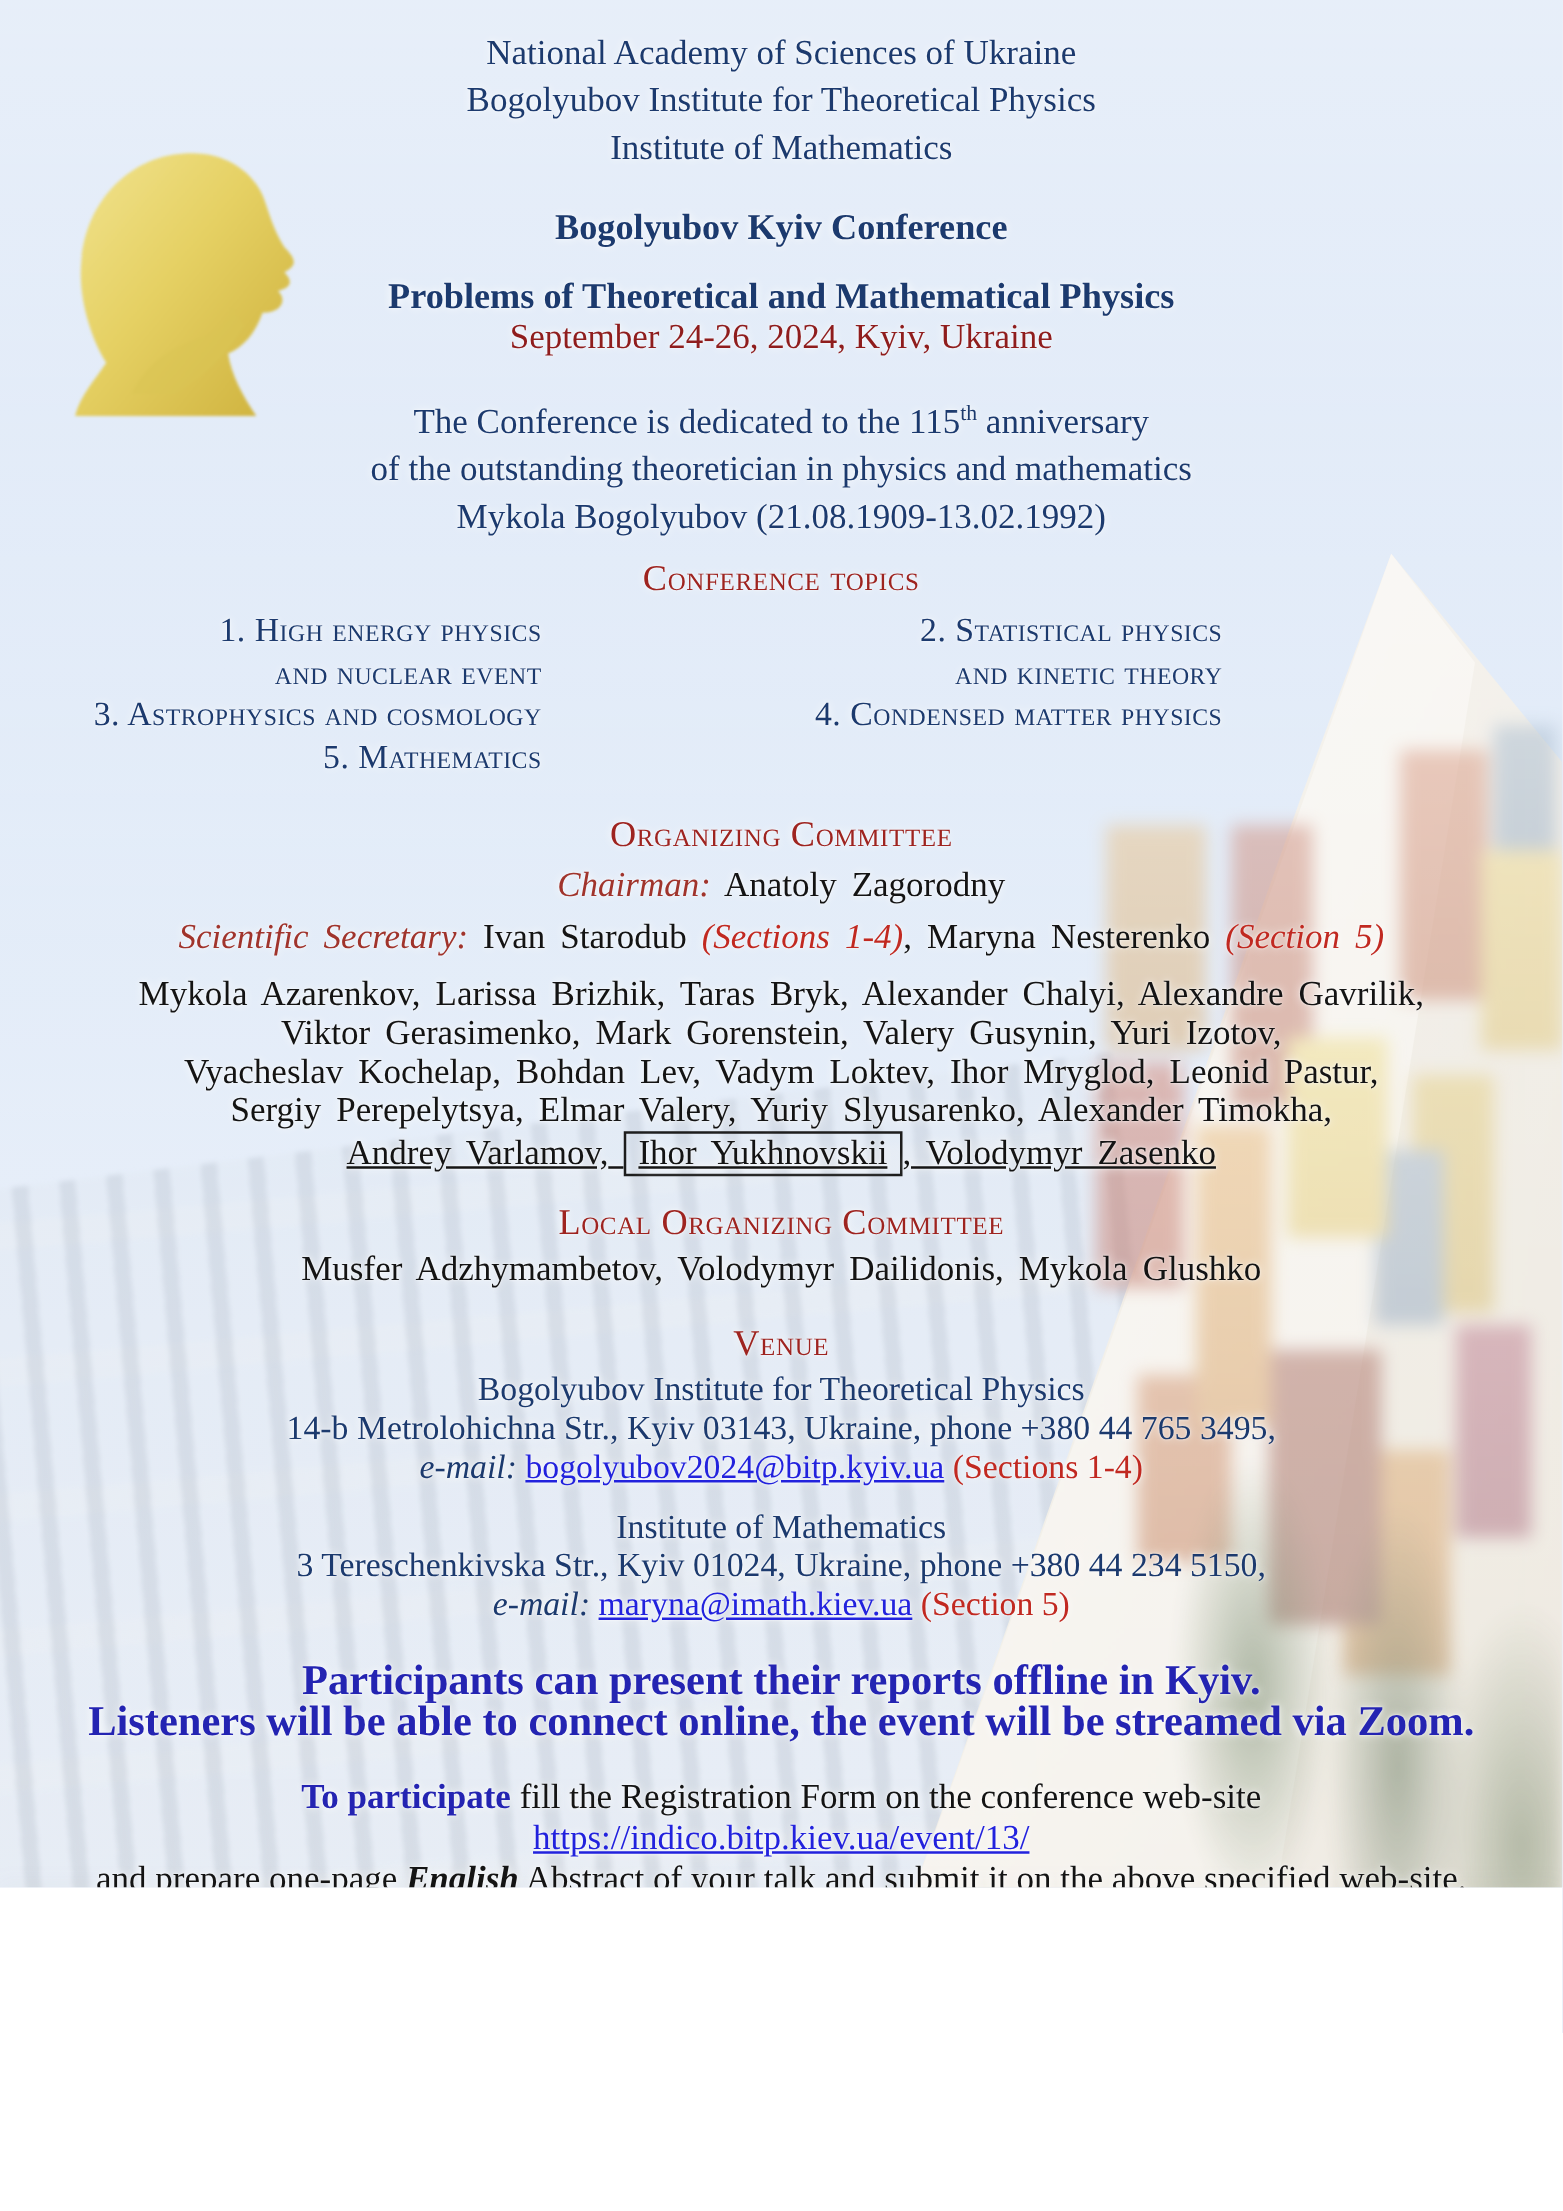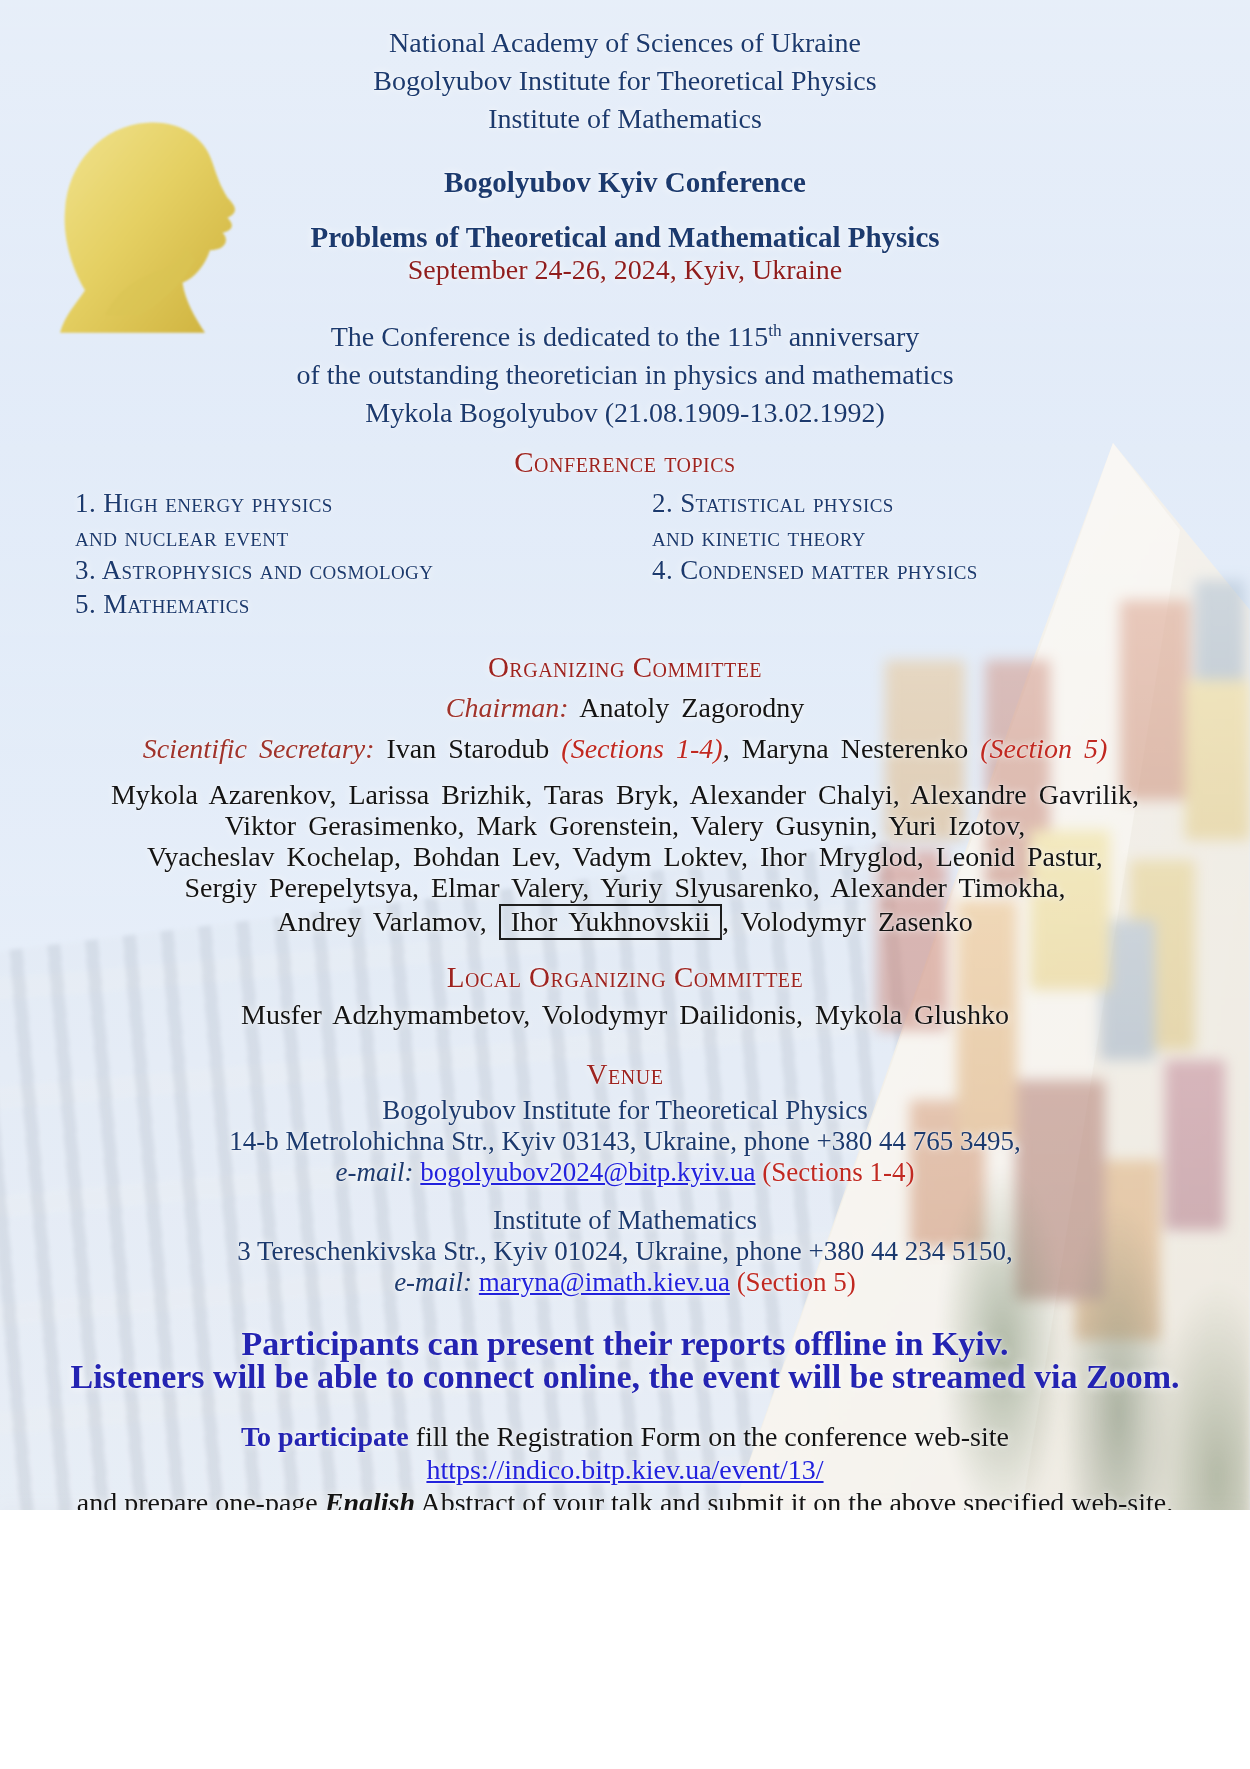--- a/index.html
+++ b/index.html
@@ -80,30 +80,30 @@
     text-shadow:0 0 2px rgba(255,255,255,.85),0 0 8px rgba(255,255,255,.9);
   }
   .inst{padding-top:24px;font-size:28px;line-height:38px;}
   .title{margin-top:28px;font-size:29px;font-weight:bold;}
   .subtitle{margin-top:22px;font-size:29px;font-weight:bold;}
   .dates{font-size:28px;color:var(--dark_red,#8f1d1d);}
   .dedication{margin-top:26px;font-size:28px;line-height:38px;}
   sup{font-size:.62em;}
   .sec-head{font-variant:small-caps;color:var(--heading_red,#9e2420);font-size:29px;letter-spacing:.5px;}
   .topics-head{margin-top:14px;}
-  .topics-grid{position:relative;height:134px;margin-top:8px;text-align:left;}
+  .topics-grid{position:relative;height:134px;margin-top:8px;text-align:right;}
   .tcol{position:absolute;top:0;font-variant:small-caps;font-size:27px;line-height:33.5px;letter-spacing:.4px;}
   .tcol1{left:75px;}
   .tcol2{left:652px;}
   .org-head{margin-top:30px;}
   .role-line{margin-top:7px;font-size:28px;line-height:34px;color:#141414;word-spacing:5px;}
   .role-label{font-style:italic;color:var(--chair_red,#a0342c);}
   .red-note{font-style:italic;color:var(--note_red,#c12921);}
   .members{margin-top:13px;font-size:28px;line-height:31px;color:#141414;word-spacing:5px;}
-  .members .last{line-height:38px;}
+  .members .last{line-height:38px;text-decoration:underline;}
   .boxed{border:2px solid #1d1d1d;padding:0 10px 1px 10px;}
   .local-head{margin-top:20px;}
   .local-names{margin-top:5px;font-size:28px;color:#141414;word-spacing:5px;}
   .venue-head{margin-top:27px;}
   .venue-block{font-size:27px;line-height:31px;}
   .venue-block.first{margin-top:4px;}
   .venue-block.second{margin-top:17px;}
   .email-label{font-style:italic;}
   a.mail,a.url{color:var(--link_blue,#2222dd);text-decoration:underline;cursor:pointer;}
   .blue-bold{margin-top:29px;font-size:34px;line-height:33px;font-weight:bold;color:var(--blue,#2424b2);}

